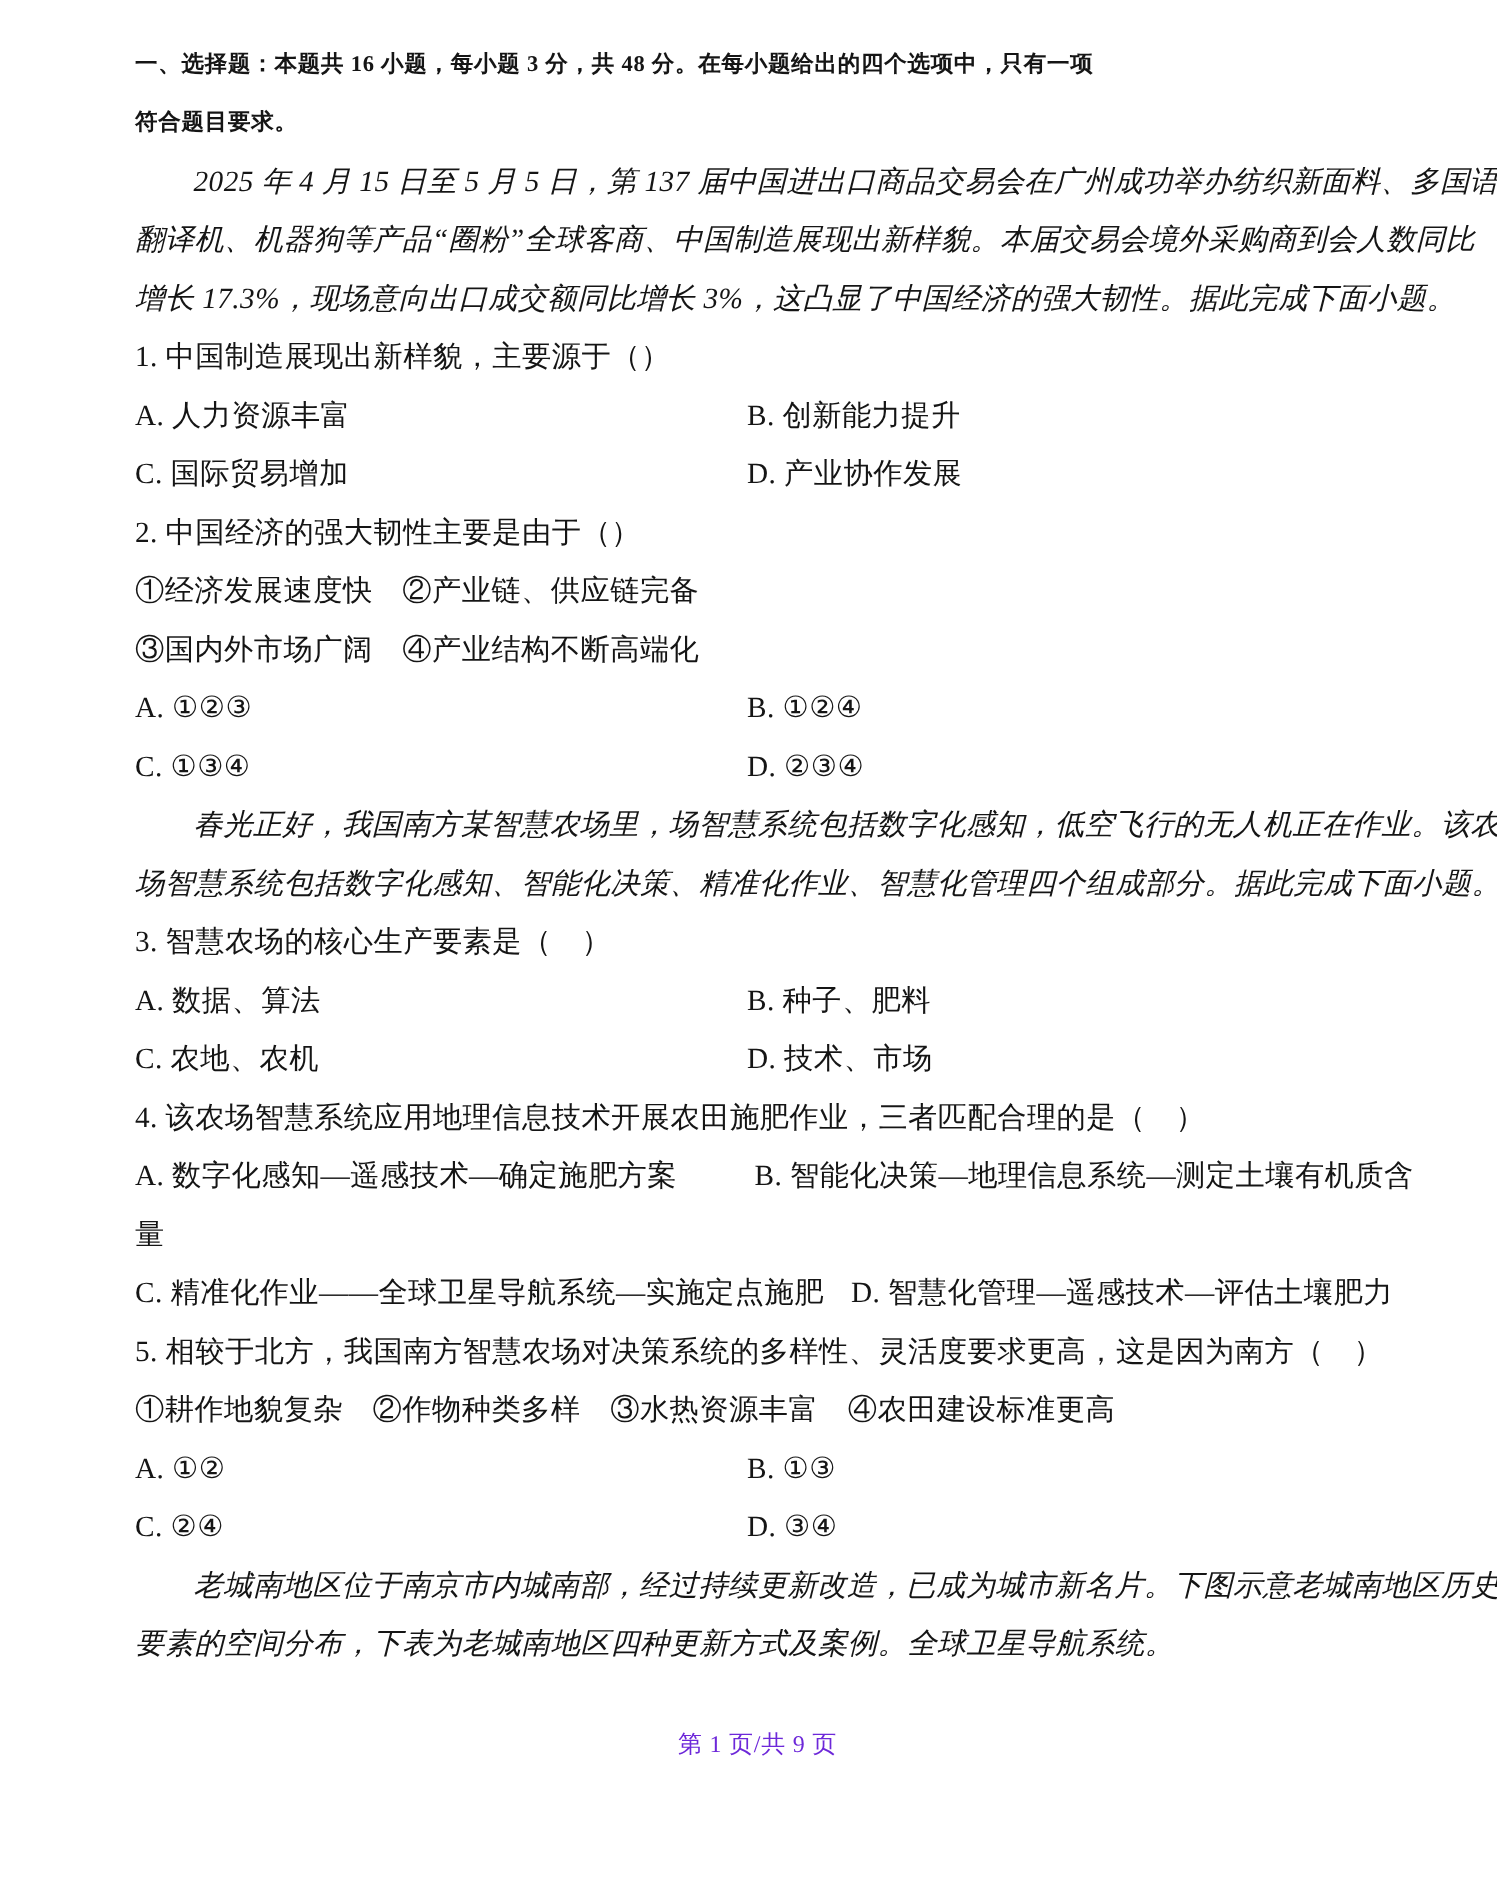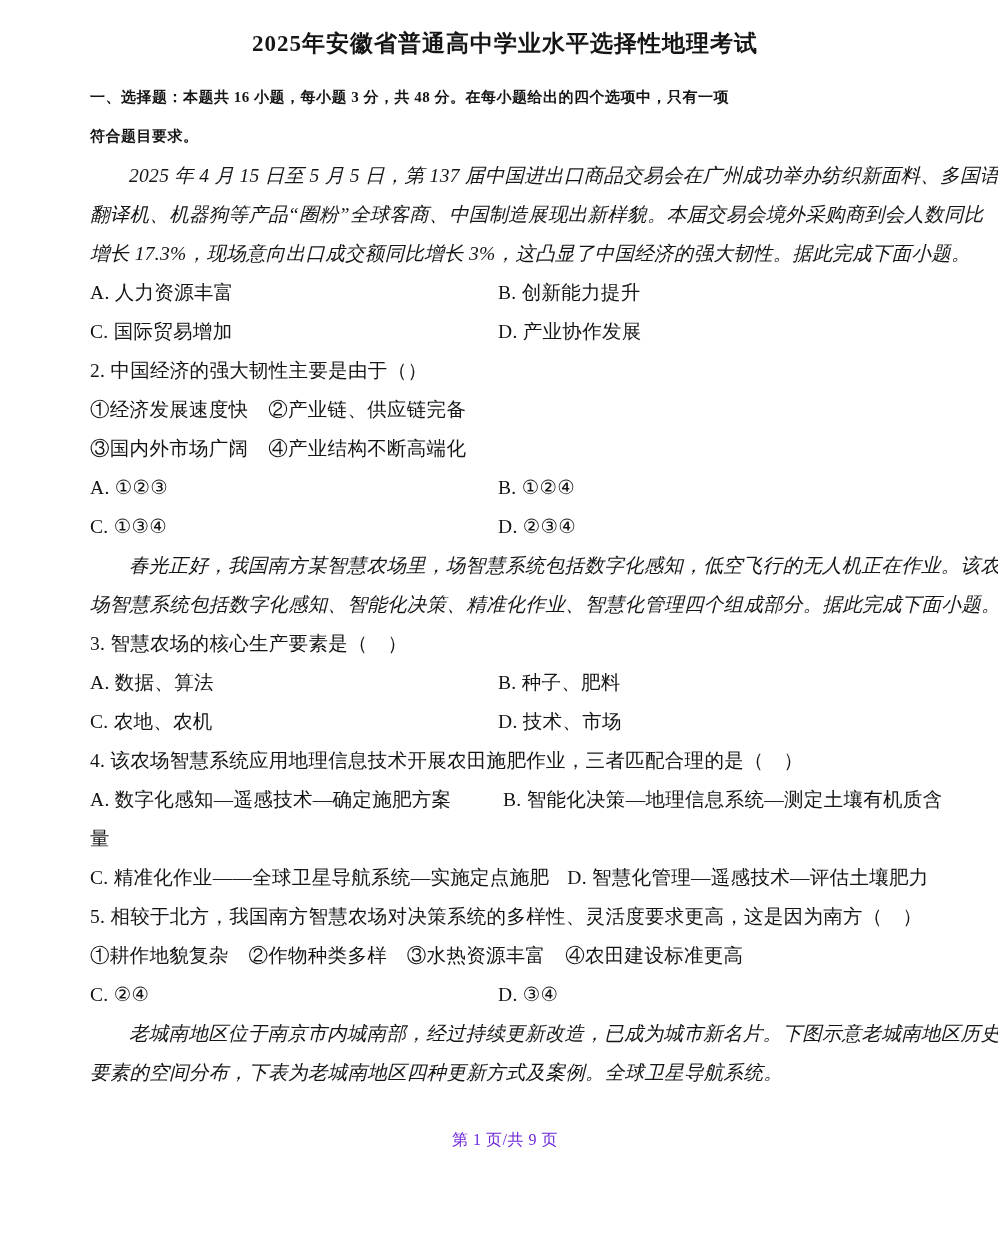--- a/index.html
+++ b/index.html
@@ -65,29 +65,29 @@
     font-size: 16px;
     color: #6d28d9;
     letter-spacing: 0.5px;
   }
 </style>
 </head>
 <body>
 
 <div class="page">
 
-  <h1 class="title">2025年安徽省普通高中学业水平选择性地理考试</h1>
 
   <div class="line bold">一、选择题：本题共 16 小题，每小题 3 分，共 48 分。在每小题给出的四个选项中，只有一项</div>
   <div class="line bold">符合题目要求。</div>
 
   <div class="line passage indent">2025 年 4 月 15 日至 5 月 5 日，第 137 届中国进出口商品交易会在广州成功举办纺织新面料、多国语言</div>
   <div class="line passage">翻译机、机器狗等产品“圈粉”全球客商、中国制造展现出新样貌。本届交易会境外采购商到会人数同比</div>
   <div class="line passage">增长 17.3%，现场意向出口成交额同比增长 3%，这凸显了中国经济的强大韧性。据此完成下面小题。</div>
 
+  <div class="line">1. 中国制造展现出新样貌，主要源于（）</div>
   <div class="line opts">
     <span>A. 人力资源丰富</span>
     <span>B. 创新能力提升</span>
   </div>
   <div class="line opts">
     <span>C. 国际贸易增加</span>
     <span>D. 产业协作发展</span>
   </div>
 
   <div class="line">2. 中国经济的强大韧性主要是由于（）</div>
@@ -122,20 +122,24 @@
   </div>
   <div class="line">量</div>
   <div class="line cd-flex">
     <span>C. 精准化作业——全球卫星导航系统—实施定点施肥</span>
     <span>D. 智慧化管理—遥感技术—评估土壤肥力</span>
   </div>
 
   <div class="line">5. 相较于北方，我国南方智慧农场对决策系统的多样性、灵活度要求更高，这是因为南方（　）</div>
   <div class="line">①耕作地貌复杂　②作物种类多样　③水热资源丰富　④农田建设标准更高</div>
   <div class="line opts">
+    <span>A. ①②</span>
+    <span>B. ①③</span>
+  </div>
+  <div class="line opts">
     <span>C. ②④</span>
     <span>D. ③④</span>
   </div>
 
   <div class="line passage indent">老城南地区位于南京市内城南部，经过持续更新改造，已成为城市新名片。下图示意老城南地区历史</div>
   <div class="line passage">要素的空间分布，下表为老城南地区四种更新方式及案例。全球卫星导航系统。</div>
 
   <div class="footer">第 1 页/共 9 页</div>
 
 </div>

